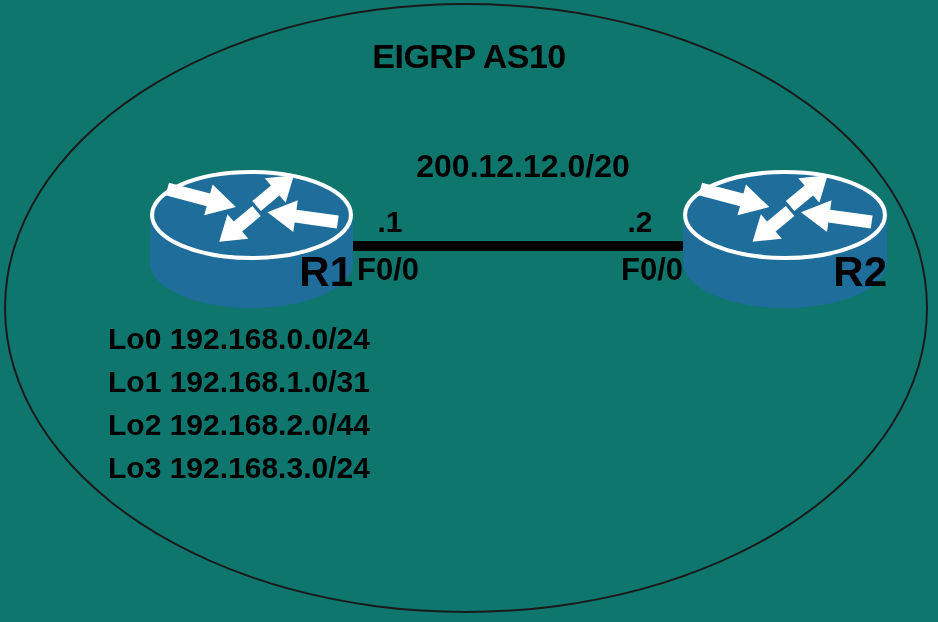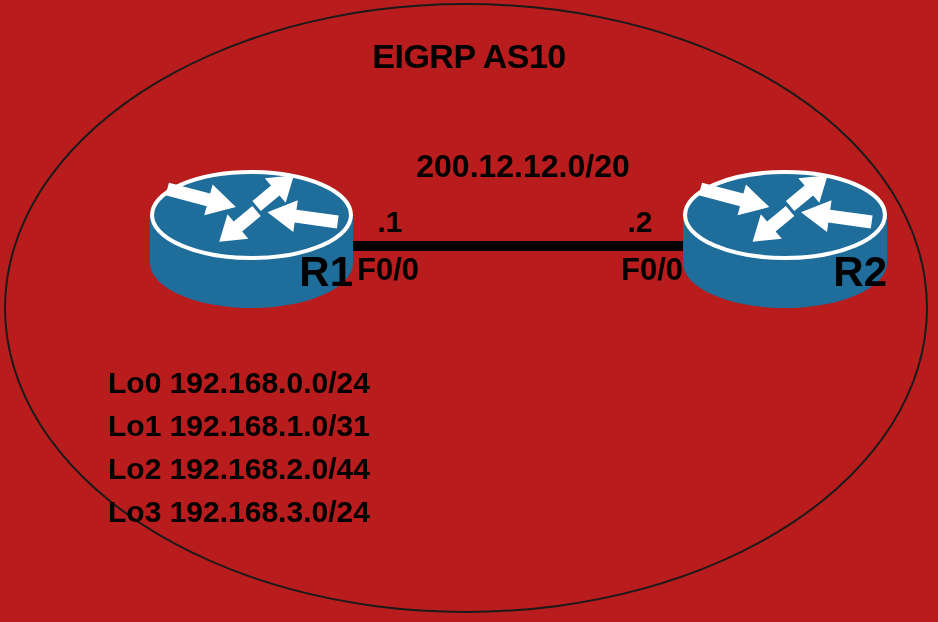--- a/index.html
+++ b/index.html
@@ -5,21 +5,21 @@
   html, body {
     margin: 0;
     padding: 0;
     background: #ffffff;
     font-family: "Liberation Sans", sans-serif;
   }
   #canvas {
     position: relative;
     width: 938px;
     height: 622px;
-    background: #b91c1c;
+    background: #0f766e;
     overflow: hidden;
     color: #000000;
   }
   .as-ellipse {
     position: absolute;
     left: 4px;
     top: 3px;
     width: 924px;
     height: 610px;
     box-sizing: border-box;
@@ -104,21 +104,20 @@
     font-size: 42px;
     font-weight: bold;
     line-height: 42px;
     color: #000000;
   }
   .loopbacks {
     position: absolute;
     left: 108px;
     top: 317px;
     z-index: 3;
-    margin-top: 44px;
   }
   .loopback-line {
     font-size: 30px;
     font-weight: bold;
     line-height: 43px;
     white-space: nowrap;
   }
 </style>
 </head>
 <body>

